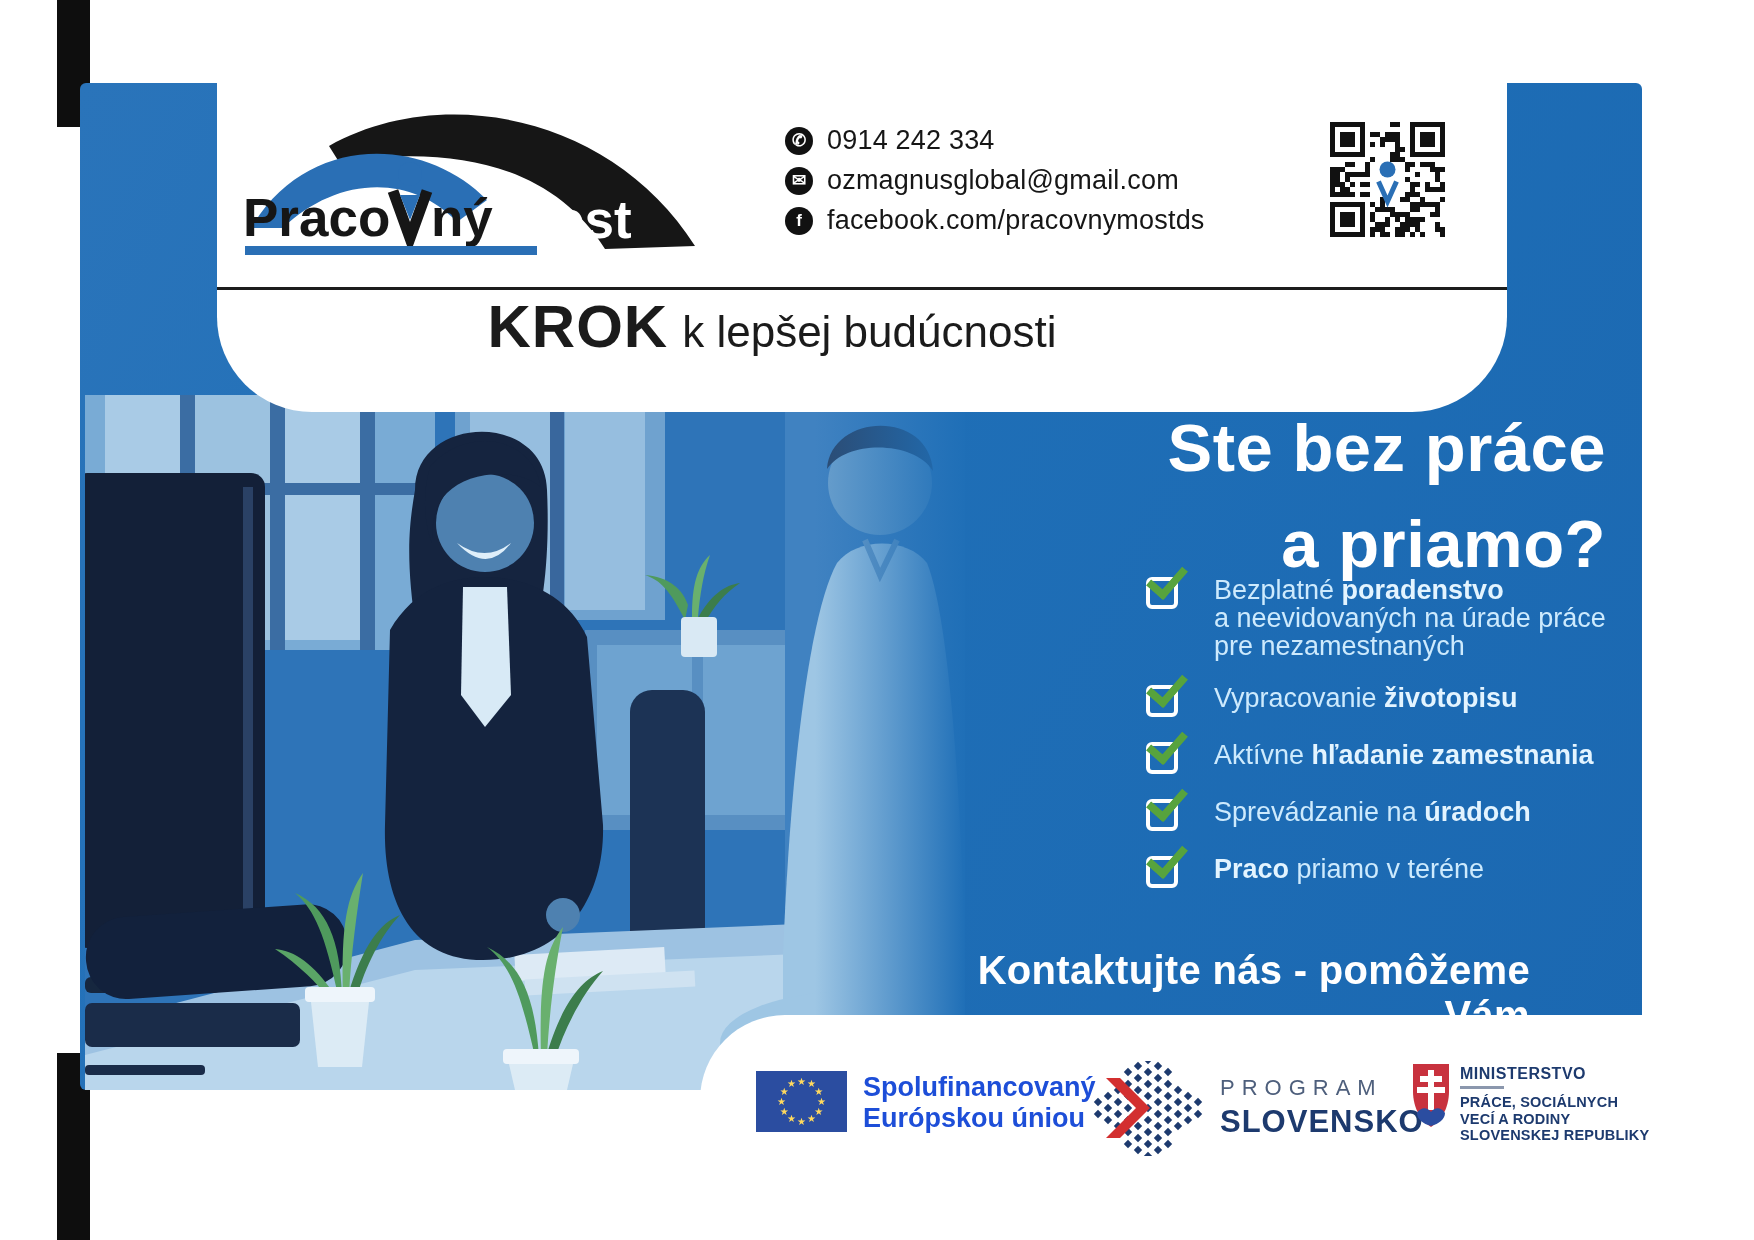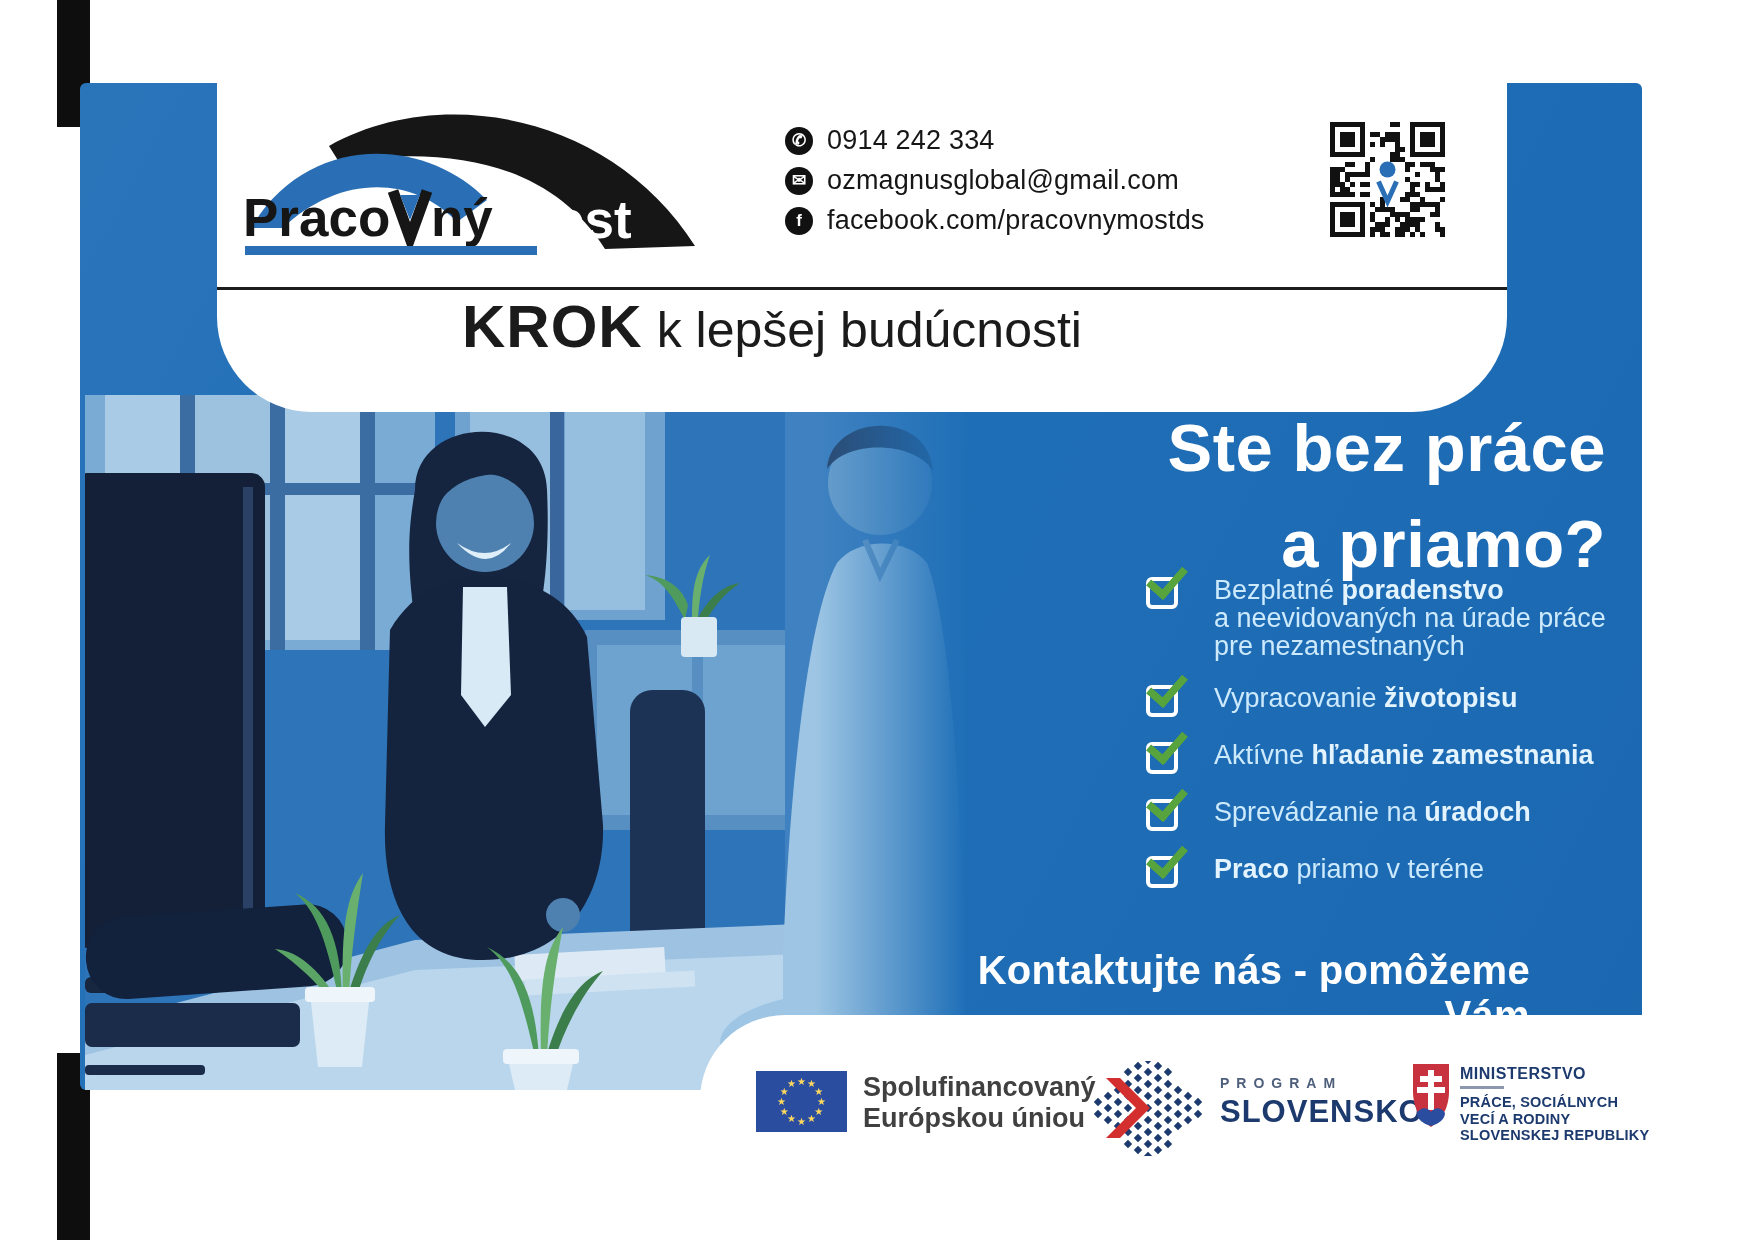--- a/index.html
+++ b/index.html
@@ -22,21 +22,21 @@
   .c-row{display:flex;align-items:center;height:33px;}
   .c-icon{width:28px;height:28px;border-radius:50%;background:#111;color:#fff;display:flex;
           align-items:center;justify-content:center;font-size:17px;flex:0 0 28px;font-weight:bold;}
   .c-icon.loc{border-radius:50% 50% 50% 0;transform:rotate(-45deg);background:#111;position:relative;}
   .c-icon.loc::after{content:"";position:absolute;width:9px;height:9px;border-radius:50%;background:#fff;}
   .c-text{margin-left:14px;font-size:27px;color:#161616;letter-spacing:.2px;}
   .qr{position:absolute;left:1113px;top:122px;}
   .divider{position:absolute;left:0;top:287px;width:1290px;height:3px;background:#1d1d1d;}
   .krok{position:absolute;left:0;top:292px;width:1110px;text-align:center;white-space:nowrap;color:#1b1b1b;}
   .krok .lead{font-size:60px;font-weight:bold;letter-spacing:1px;}
-  .krok .rest{font-size:50px;margin-left:14px;}
+  .krok .rest{font-size:44px;margin-left:14px;}
 
   
   .photo{position:absolute;left:85px;top:395px;z-index:2;}
 
   
   .headline{position:absolute;left:1000px;top:400px;width:606px;text-align:right;z-index:4;
             color:#ffffff;font-weight:bold;font-size:67px;line-height:96px;letter-spacing:.5px;}
   .checklist{position:absolute;left:1146px;top:576px;z-index:4;}
   .chk-item{display:flex;align-items:flex-start;margin-bottom:24px;}
   .tickbox{position:relative;width:24px;height:24px;border:4px solid #ffffff;border-radius:6px;
@@ -48,24 +48,24 @@
   .chk-text .b{font-weight:bold;color:#e3f4ff;}
   .cta{position:absolute;left:950px;top:948px;width:580px;text-align:right;z-index:4;
        color:#ffffff;font-weight:bold;font-size:40px;letter-spacing:.3px;}
 
   
   .footer-panel{position:absolute;left:700px;top:1015px;width:1054px;height:225px;background:#ffffff;
                 border-radius:85px 0 0 0;z-index:3;}
   .eu-flag{position:absolute;left:56px;top:56px;width:91px;height:61px;background:#2b4da0;}
   .eu-flag .star{position:absolute;color:#ffd95e;font-size:10px;line-height:10px;width:10px;height:10px;
                  text-align:center;transform:translate(-50%,-50%);}
-  .eu-text{position:absolute;left:163px;top:57px;font-size:27px;line-height:31px;font-weight:bold;color:#404040;}
+  .eu-text{position:absolute;left:163px;top:57px;font-size:27px;line-height:31px;font-weight:bold;color:#1d4ed8;}
   .prog-logo{position:absolute;left:390px;top:46px;}
   .prog-text{position:absolute;left:520px;top:60px;}
-  .prog-top{font-size:14px;letter-spacing:7px;color:#4e5f7c;font-weight:bold;}
+  .prog-top{font-size:22px;letter-spacing:7px;color:#4e5f7c;}
   .prog-bottom{font-size:31px;font-weight:bold;color:#1d3a6e;letter-spacing:1px;margin-top:3px;}
   .min-shield{position:absolute;left:712px;top:48px;}
   .min-text{position:absolute;left:760px;top:50px;color:#1d3a6e;}
   .min-l1{font-size:16px;font-weight:bold;letter-spacing:.5px;}
   .min-bar{width:44px;height:3px;background:#8b97ad;margin:3px 0 5px 0;}
   .min-l{font-size:14.5px;font-weight:bold;line-height:16.5px;letter-spacing:.2px;}
 </style>
 </head>
 <body>
 

